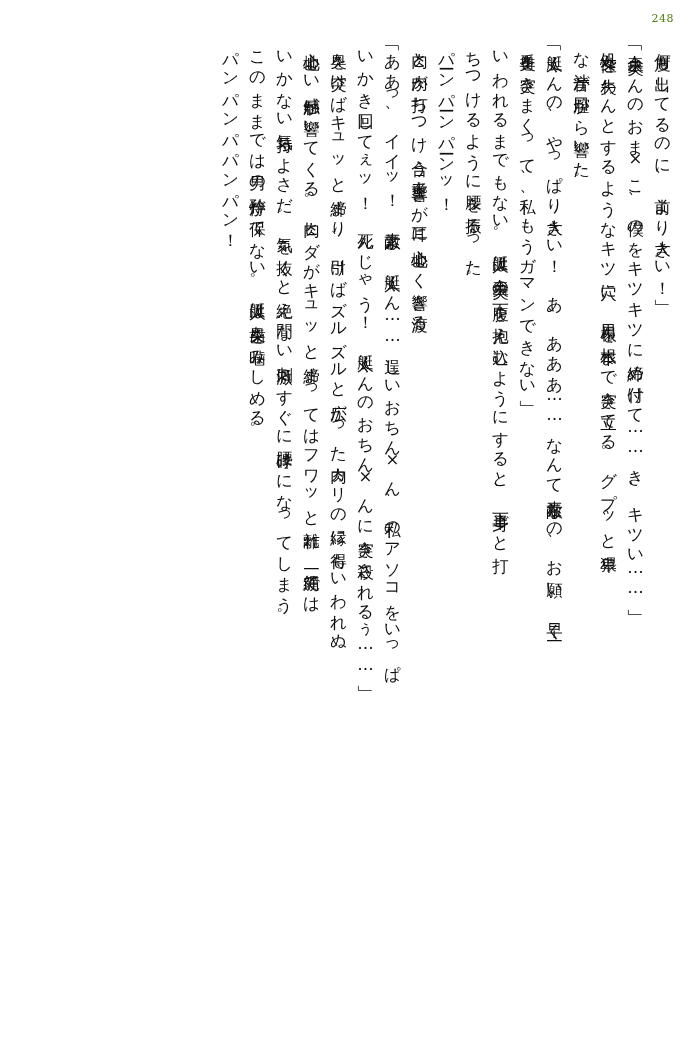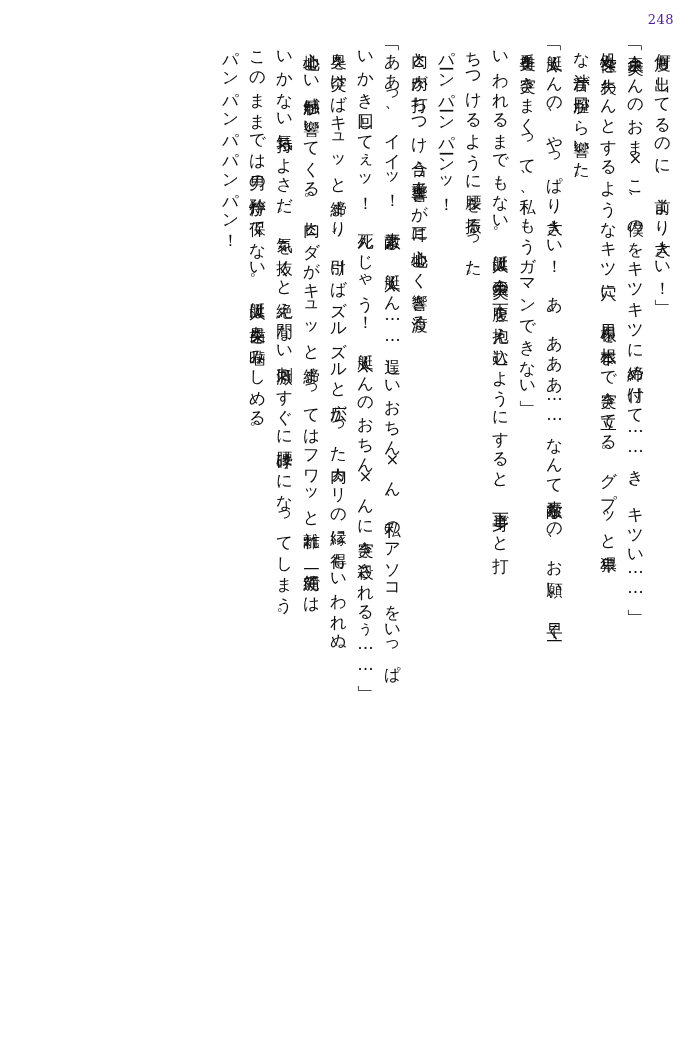--- a/index.html
+++ b/index.html
@@ -21,23 +21,23 @@
     height: 1050px;
     box-sizing: border-box;
     background: #fff;
   }
 
   
   .page-number {
     position: absolute;
     top: 12px;
     right: 26px;
-    font-size: 13px;
+    font-size: 11px;
     letter-spacing: 0.5px;
-    color: #4c1d95;
+    color: #4d7c0f;
     font-family: "DejaVu Serif", "Liberation Serif", serif;
   }
 
   
   .body-text {
     position: absolute;
     top: 40px;
     right: 30px;
     left: 42px;
     bottom: 36px;

